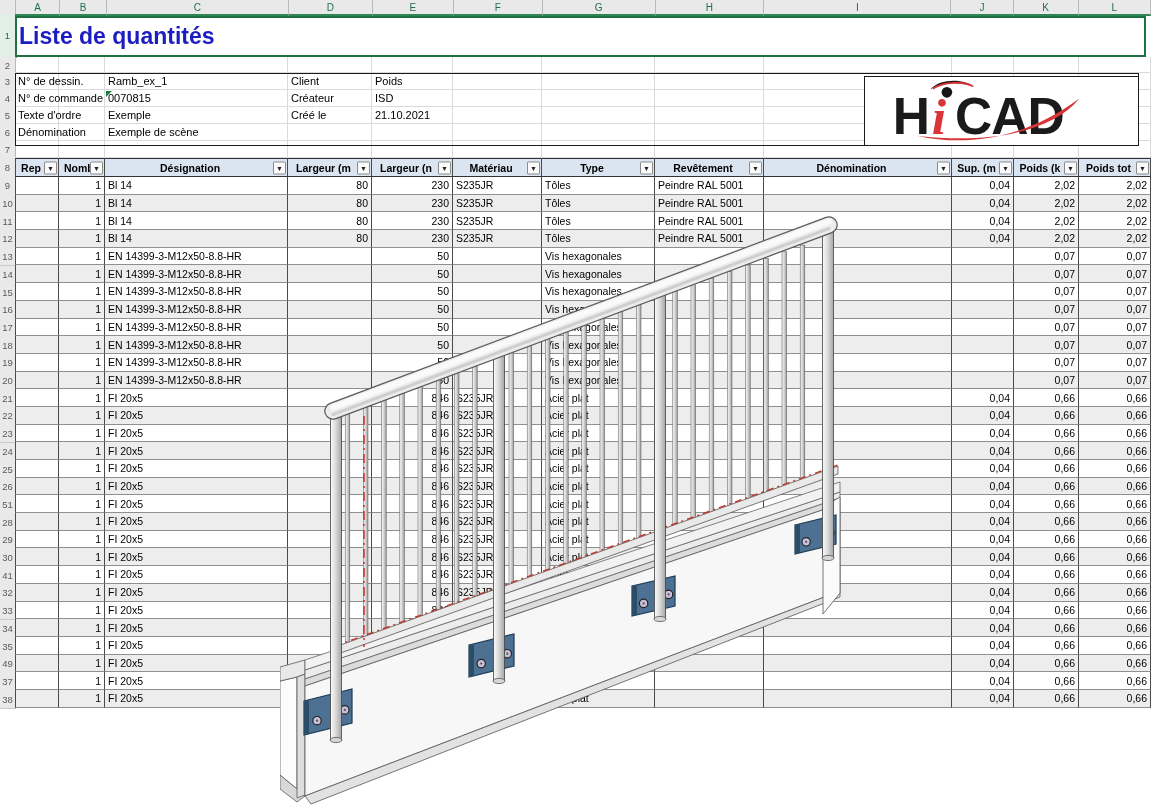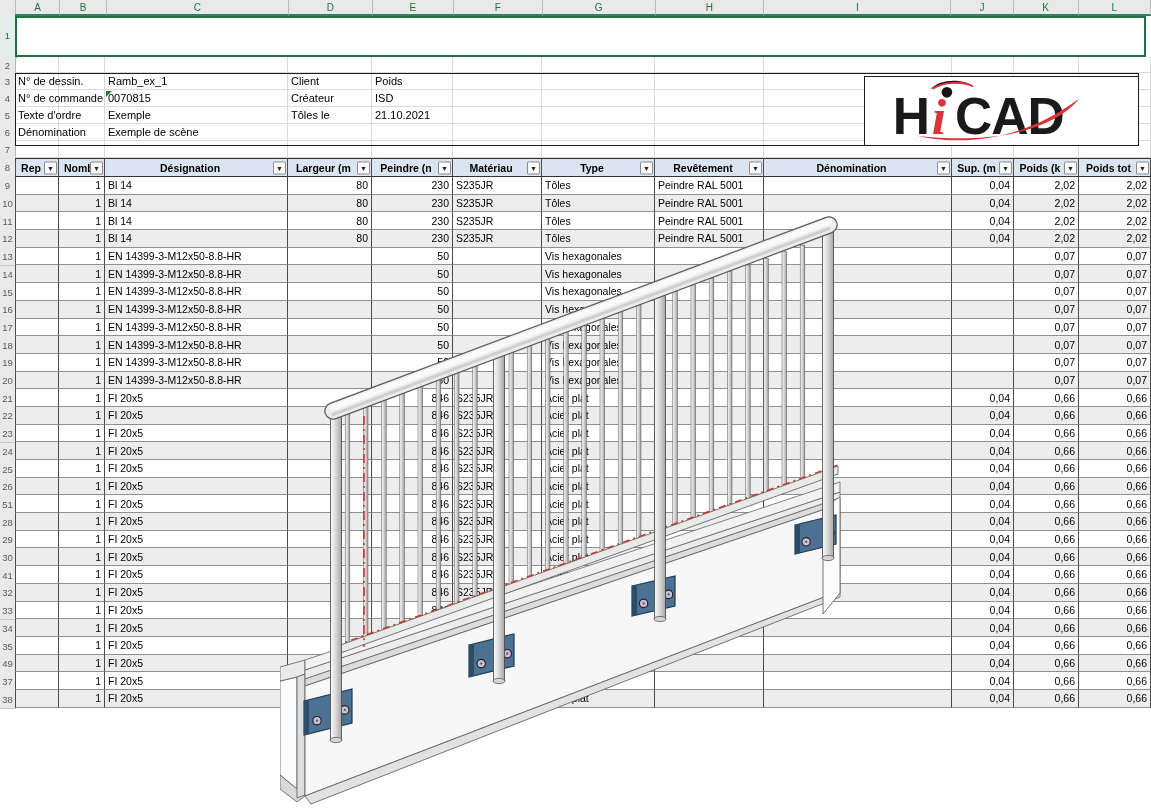--- a/index.html
+++ b/index.html
@@ -169,35 +169,36 @@
       <div class="gcell abs" style="left:357px;top:84px;width:81px;height:17px;"></div>
       <div class="gcell abs" style="left:438px;top:84px;width:89px;height:17px;"></div>
       <div class="gcell abs" style="left:527px;top:84px;width:113px;height:17px;"></div>
       <div class="gcell abs" style="left:640px;top:84px;width:109px;height:17px;"></div>
       <div class="gcell abs" style="left:749px;top:84px;width:188px;height:17px;"></div>
       <div class="gcell abs" style="left:937px;top:84px;width:62px;height:17px;"></div>
       <div class="gcell abs" style="left:999px;top:84px;width:65px;height:17px;"></div>
       <div class="gcell abs" style="left:1064px;top:84px;width:72px;height:17px;"></div>
     </div>
 
+  <div class="abs title" style="left: 15px; top: 16px; width: 1130px; height: 41px; color: rgb(28, 28, 196);" id="titlecell">Liste de quantités</div>
   <div class="abs selbox" style="left:15px;top:16px;width:1131px;height:41px;"></div>
 
   <div class="abs infobox" style="left:15px;top:73px;width:1124px;height:73px;"></div>
   <div id="infocells" class="abs" style="left:0;top:0;">
       <div class="itxt abs" style="left:18px;top:73px;height:17px;">N° de dessin.</div>
       <div class="itxt abs" style="left:108px;top:73px;height:17px;">Ramb_ex_1</div>
       <div class="itxt abs" style="left:291px;top:73px;height:17px;">Client</div>
       <div class="itxt abs" style="left:375px;top:73px;height:17px;">Poids</div>
       <div class="itxt abs" style="left:18px;top:90px;height:17px;">N° de commande</div>
       <div class="itxt abs" style="left:108px;top:90px;height:17px;">0070815</div>
       <div class="itxt abs" style="left:291px;top:90px;height:17px;">Créateur</div>
       <div class="itxt abs" style="left:375px;top:90px;height:17px;">ISD</div>
       <div class="itxt abs" style="left:18px;top:107px;height:17px;">Texte d'ordre</div>
       <div class="itxt abs" style="left:108px;top:107px;height:17px;">Exemple</div>
-      <div class="itxt abs" style="left:291px;top:107px;height:17px;">Tôles le</div>
+      <div class="itxt abs" style="left:291px;top:107px;height:17px;">Créé le</div>
       <div class="itxt abs" style="left:375px;top:107px;height:17px;">21.10.2021</div>
       <div class="itxt abs" style="left:18px;top:124px;height:17px;">Dénomination</div>
       <div class="itxt abs" style="left:108px;top:124px;height:17px;">Exemple de scène</div>
       <div class="itxt abs" style="left:291px;top:124px;height:17px;"></div>
       <div class="itxt abs" style="left:375px;top:124px;height:17px;"></div>
     </div>
   <div class="abs tri" style="left:106px;top:91px;"></div>
 
   <div class="abs logobox" style="left:864px;top:76px;width:275px;height:70px;">
     <svg width="236" height="64" viewBox="0 0 250 72">
@@ -223,21 +224,21 @@
         </div>
         <div class="tc " style="width:183px;height:19px;">
           <span class="hlabel">Désignation</span>
           <button class="fbtn">▼</button>
         </div>
         <div class="tc " style="width:84px;height:19px;">
           <span class="hlabel">Largeur (m</span>
           <button class="fbtn">▼</button>
         </div>
         <div class="tc " style="width:81px;height:19px;">
-          <span class="hlabel">Peindre (n</span>
+          <span class="hlabel">Largeur (n</span>
           <button class="fbtn">▼</button>
         </div>
         <div class="tc " style="width:89px;height:19px;">
           <span class="hlabel">Matériau</span>
           <button class="fbtn">▼</button>
         </div>
         <div class="tc " style="width:113px;height:19px;">
           <span class="hlabel">Type</span>
           <button class="fbtn">▼</button>
         </div>

